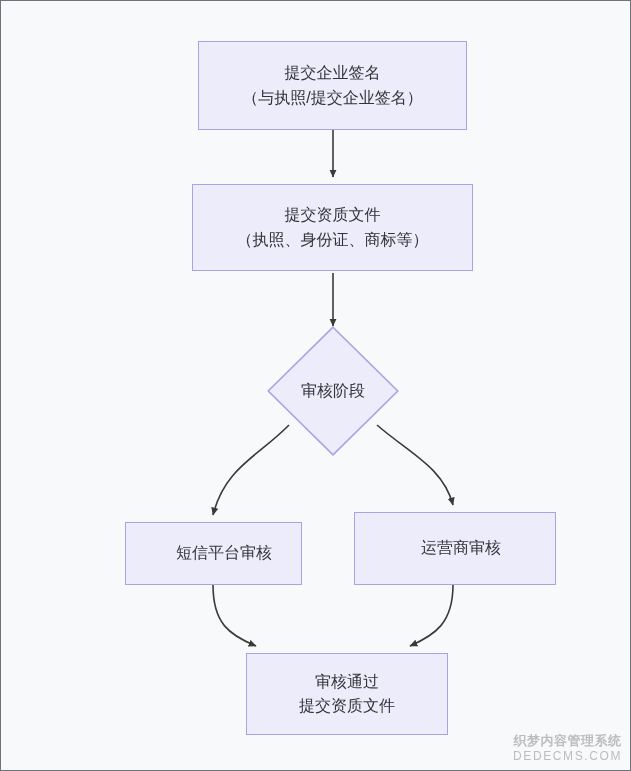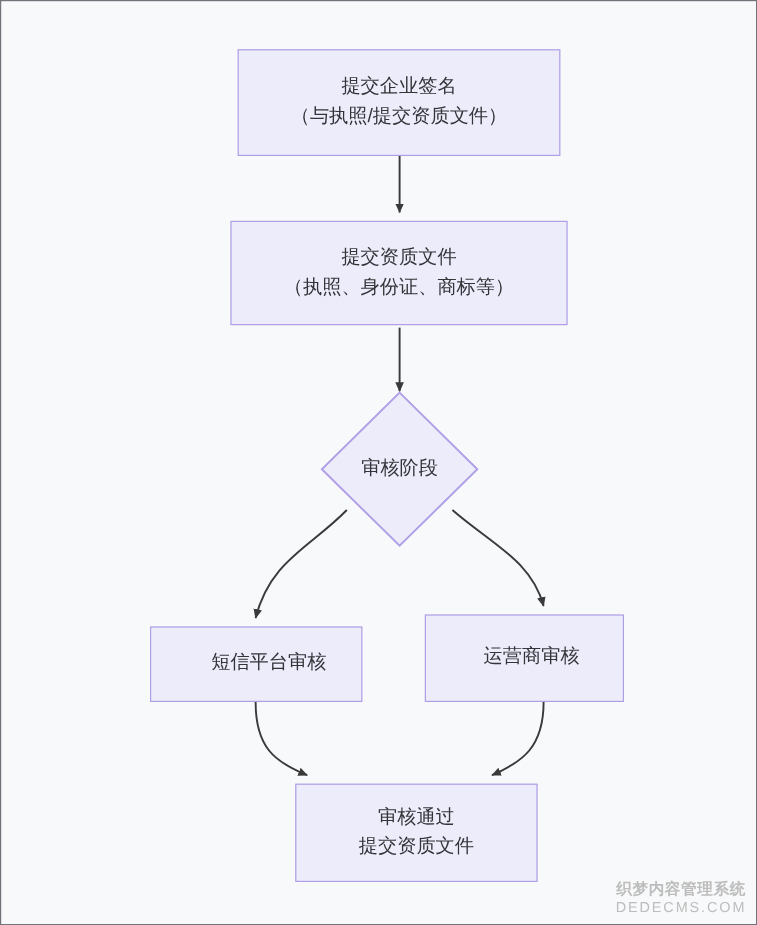--- a/index.html
+++ b/index.html
@@ -108,40 +108,40 @@
 
     <path d="M376,424 C408,452 442,466 452,504" fill="none" stroke="#3a3a3a" stroke-width="1.6" marker-end="url(#arrowhead)"></path>
 
     <path d="M212,584 C212,622 228,634 255,645" fill="none" stroke="#3a3a3a" stroke-width="1.6" marker-end="url(#arrowhead)"></path>
 
     <path d="M452,584 C452,622 434,634 409,645" fill="none" stroke="#3a3a3a" stroke-width="1.6" marker-end="url(#arrowhead)"></path>
   </svg>
 
   <div class="node" style="left:197px; top:40px; width:269px; height:89px;">
     <span class="ln">提交企业签名</span>
-    <span class="ln">（与执照/提交资质文件）</span>
+    <span class="ln">（与执照/提交企业签名）</span>
   </div>
 
   <div class="node" style="left:191px; top:183px; width:281px; height:87px;">
     <span class="ln">提交资质文件</span>
     <span class="ln">（执照、身份证、商标等）</span>
   </div>
 
   <div class="diamond-wrap" style="left:266px; top:325px; width:132px; height:130px;font-family:Liberation Serif, serif;">
     <svg class="diamond-shape" viewBox="0 0 132 130" preserveAspectRatio="none">
       <polygon points="66,1.2 130.8,65 66,128.8 1.2,65" fill="#ececfb" stroke="#b09fe6" stroke-width="1.6"></polygon>
     </svg>
     <span class="diamond-label">审核阶段</span>
   </div>
 
   <div class="node" style="left:124px; top:521px; width:177px; height:63px;padding-left:21px;">
     <span class="ln">短信平台审核</span>
   </div>
 
-  <div class="node" style="left:353px; top:511px; width:166px; height:73px;padding-left:12px;">
+  <div class="node" style="left:353px; top:511px; width:202px; height:73px;padding-left:12px;">
     <span class="ln">运营商审核</span>
   </div>
 
   <div class="node" style="left:245px; top:652px; width:202px; height:82px;">
     <span class="ln">审核通过</span>
     <span class="ln">提交资质文件</span>
   </div>
 
   <div id="watermark">
     <span class="wm-cn">织梦内容管理系统</span>

